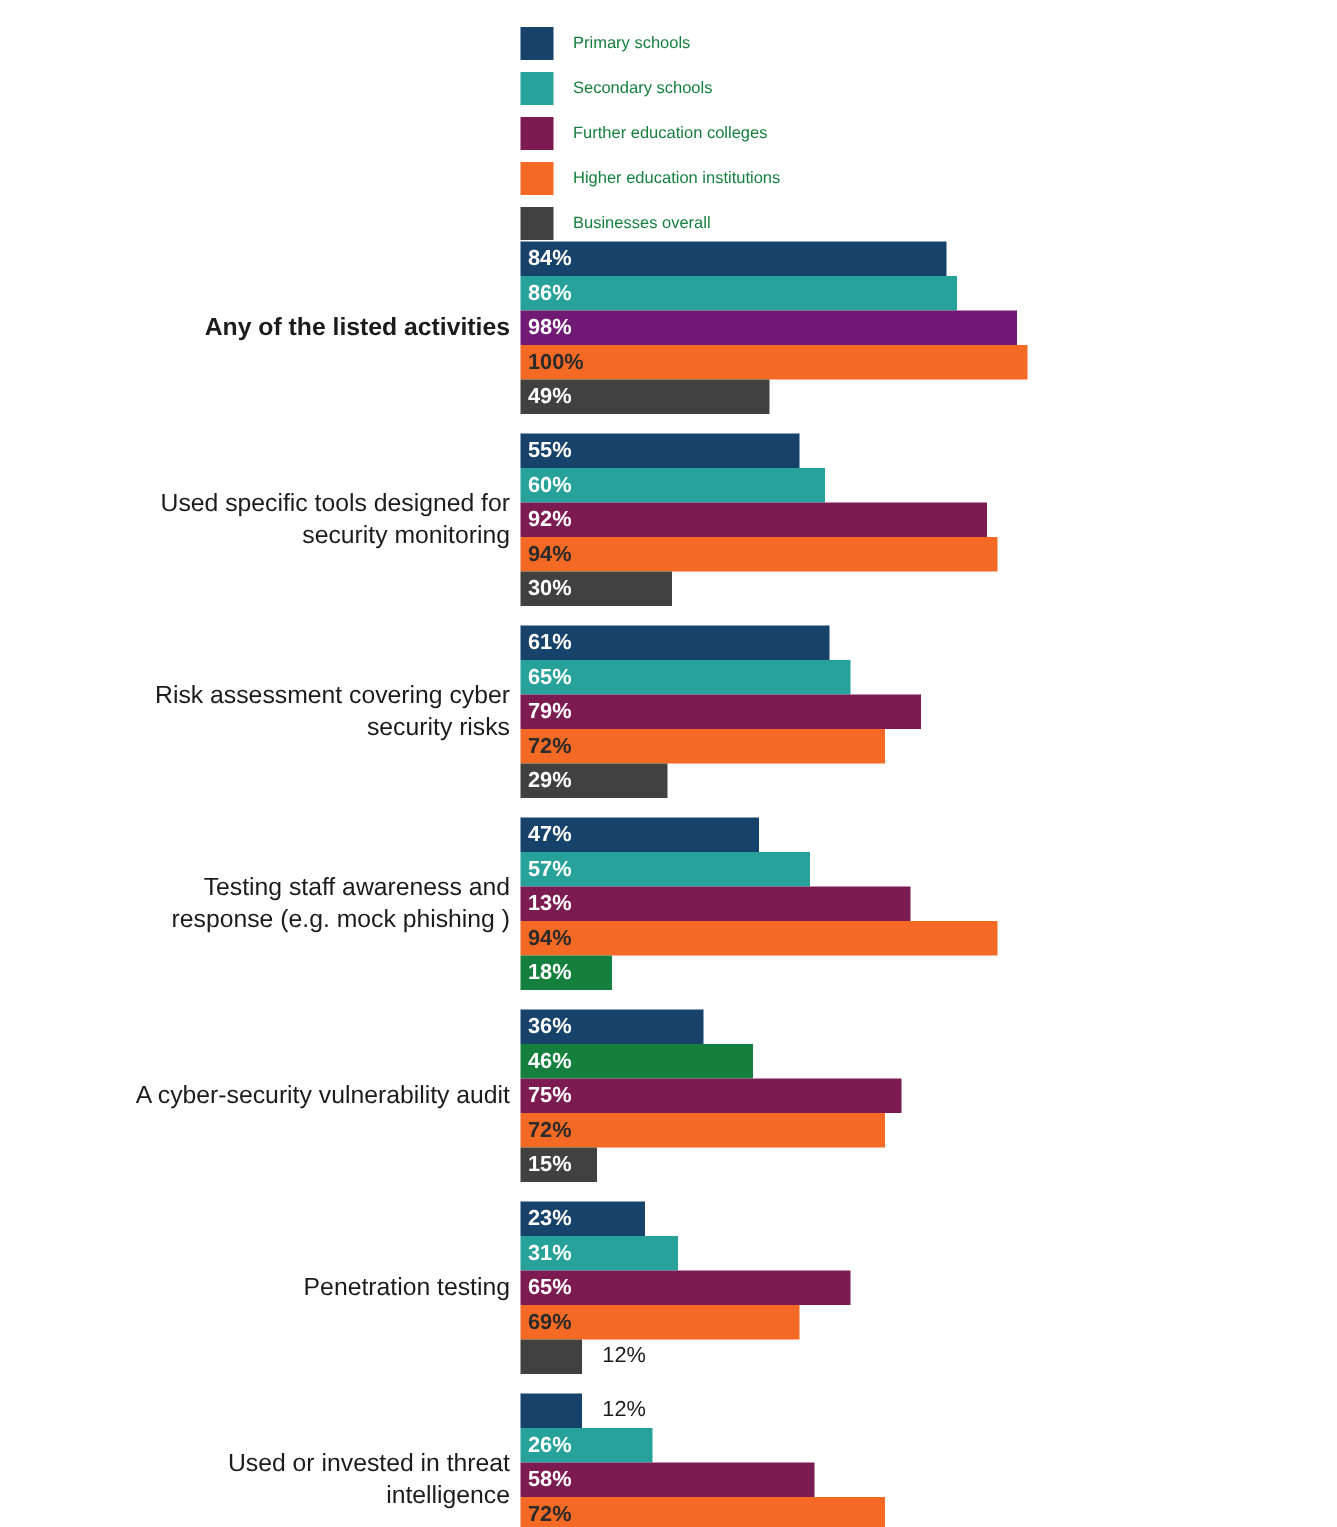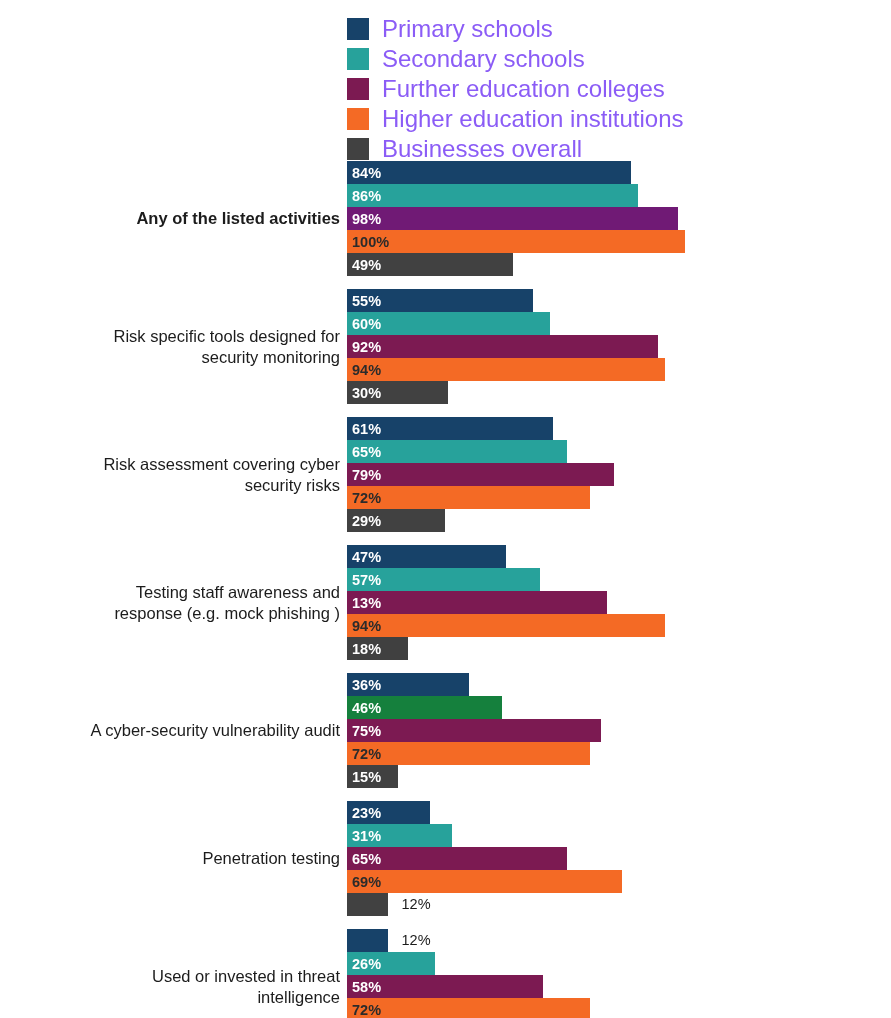--- a/index.html
+++ b/index.html
@@ -33,23 +33,23 @@
     align-items: center;
     height: 30px;
   }
   .legend-swatch {
     width: 22px;
     height: 22px;
     flex: 0 0 22px;
     margin-right: 13px;
   }
   .legend-label {
-    font-size: 24px;
+    font-size: 11px;
     line-height: 1;
-    color: #8b5cf6;
+    color: #15803d;
     white-space: nowrap;
   }
 
   
   #plot {
     position: absolute;
     left: 0;
     top: 161px;
     width: 891px;
   }
@@ -164,21 +164,21 @@
             </div>
           </div>
           <div class="bar-row">
             <div class="bar" style="background: rgb(65, 65, 65); width: 165.62px;">
               <span class="bar-value inside-light">49%</span>
             </div>
           </div>
         </div>
       </div>
       <div class="group" style="height: 115px;">
-        <div class="cat-label">Risk specific tools designed for
+        <div class="cat-label">Used specific tools designed for
 security monitoring</div>
         <div class="bars">
           <div class="bar-row">
             <div class="bar" style="background: rgb(23, 66, 105); width: 185.9px;">
               <span class="bar-value inside-light">55%</span>
             </div>
           </div>
           <div class="bar-row">
             <div class="bar" style="background: rgb(39, 162, 155); width: 202.8px;">
               <span class="bar-value inside-light">60%</span>
@@ -250,21 +250,21 @@
             <div class="bar" style="background: rgb(124, 26, 82); width: 260.26px;">
               <span class="bar-value inside-light">13%</span>
             </div>
           </div>
           <div class="bar-row">
             <div class="bar" style="background: rgb(244, 106, 37); width: 317.72px;">
               <span class="bar-value inside-dark">94%</span>
             </div>
           </div>
           <div class="bar-row">
-            <div class="bar" style="background: #404040; width: 60.84px;">
+            <div class="bar" style="background: #15803d; width: 60.84px;">
               <span class="bar-value inside-light">18%</span>
             </div>
           </div>
         </div>
       </div>
       <div class="group" style="height: 115px;">
         <div class="cat-label">A cyber-security vulnerability audit</div>
         <div class="bars">
           <div class="bar-row">
             <div class="bar" style="background: rgb(23, 66, 105); width: 121.68px;">
@@ -305,21 +305,21 @@
             <div class="bar" style="background: rgb(39, 162, 155); width: 104.78px;">
               <span class="bar-value inside-light">31%</span>
             </div>
           </div>
           <div class="bar-row">
             <div class="bar" style="background: rgb(124, 26, 82); width: 219.7px;">
               <span class="bar-value inside-light">65%</span>
             </div>
           </div>
           <div class="bar-row">
-            <div class="bar" style="background: rgb(244, 106, 37); width: 275px;">
+            <div class="bar" style="background: rgb(244, 106, 37); width: 186px;">
               <span class="bar-value inside-dark">69%</span>
             </div>
           </div>
           <div class="bar-row">
             <div class="bar" style="background: rgb(65, 65, 65); width: 40.56px;"></div>
             <span class="bar-value outside">12%</span>
           </div>
         </div>
       </div>
       <div class="group" style="height: 115px;">

